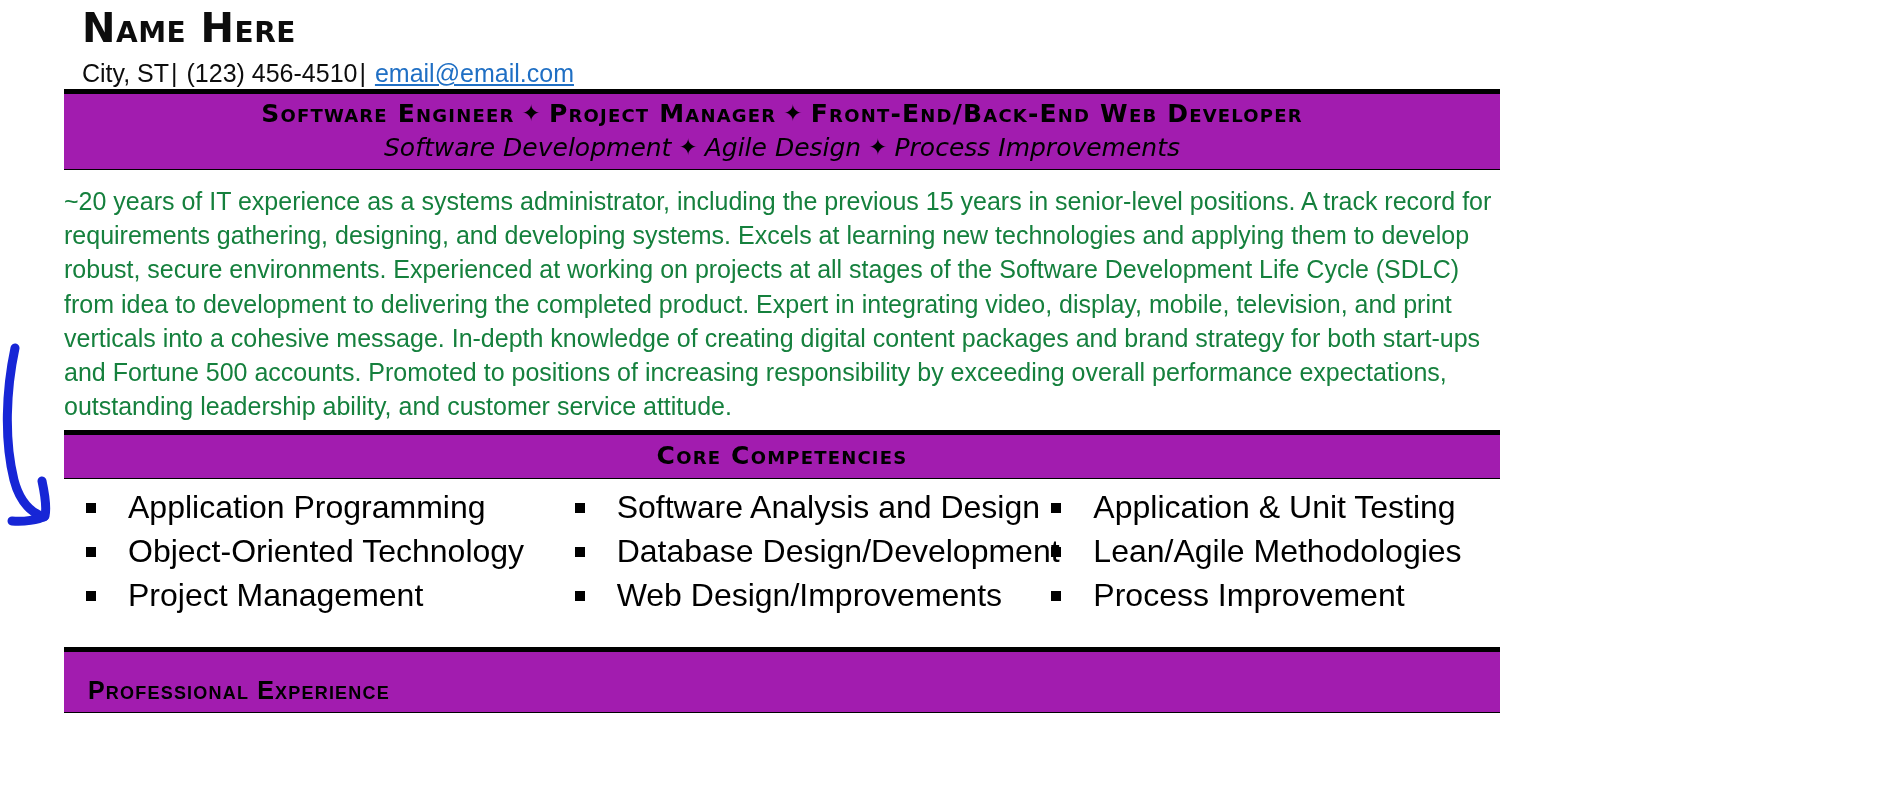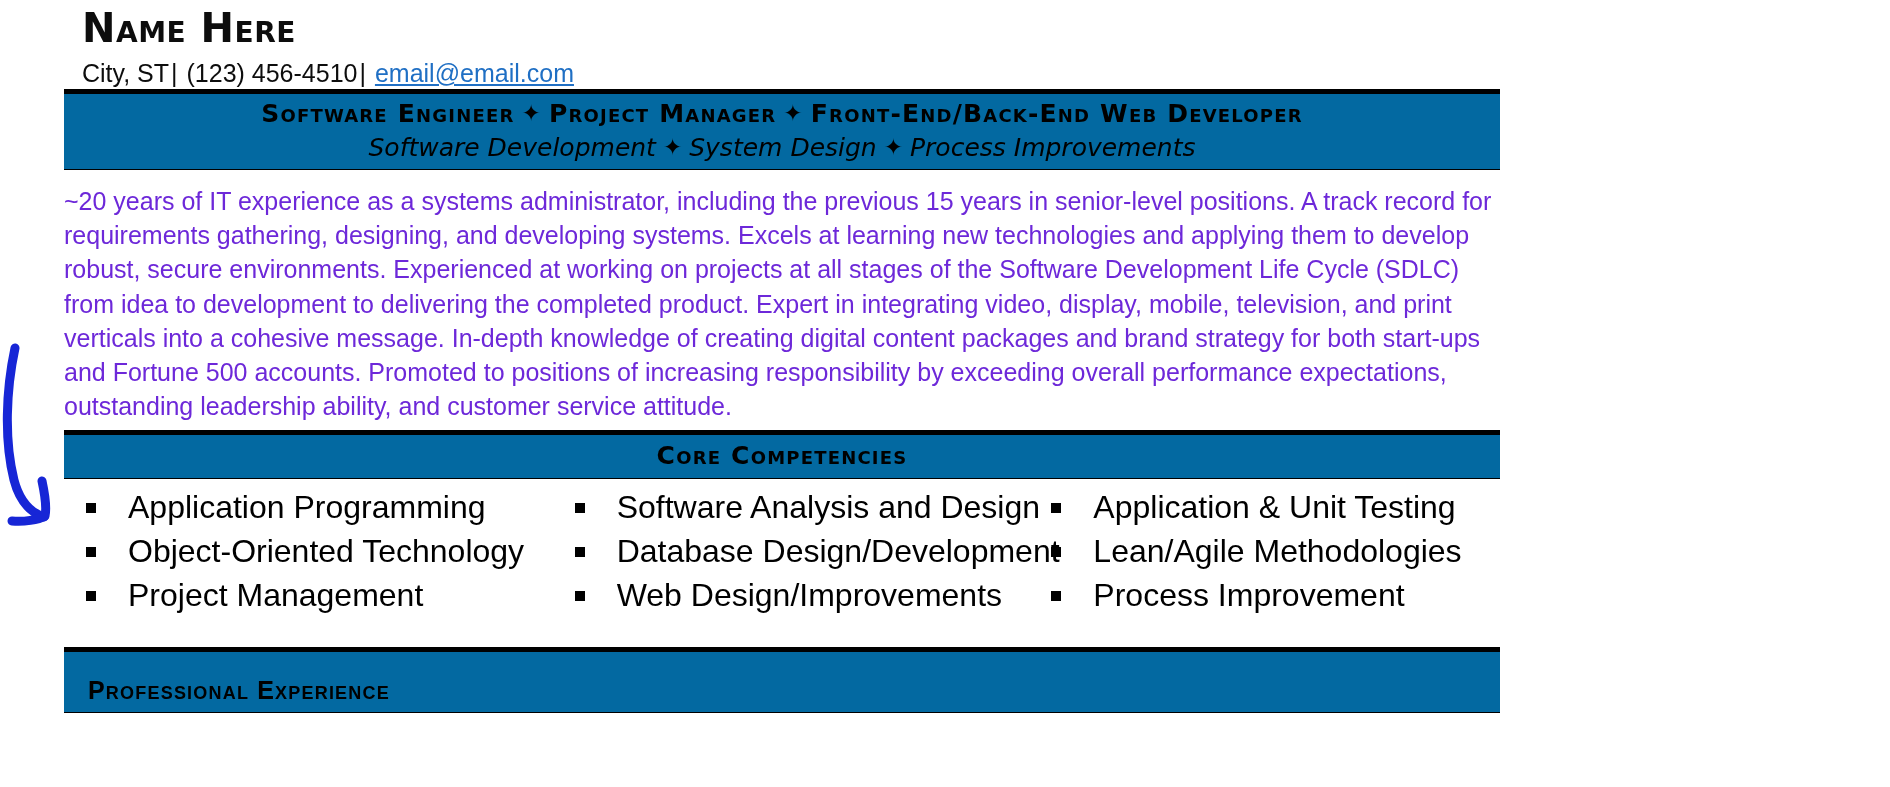--- a/index.html
+++ b/index.html
@@ -47,21 +47,21 @@
   }
   .contact-line .sep { padding: 0 2px; }
   .email-link {
     color: #1f6fc4;
   }
 
   
   .band {
     margin-left: 64px;
     margin-right: 390px;
-    background: #0369a1;
+    background: #a21caf;
     border-top: 5px solid #000000;
     border-bottom: 1px solid #000000;
     box-sizing: border-box;
   }
 
   .band-line1 {
     text-align: center;
     font-family: "DejaVu Sans", sans-serif;
     font-variant: small-caps;
     font-weight: bold;
@@ -110,21 +110,21 @@
     padding: 20px 0 4px 24px;
   }
 
   
   .summary {
     margin: 0;
     padding: 14px 390px 6px 64px;
     font-size: 25px;
     line-height: 1.37;
     text-align: left;
-    color: #6d28d9;
+    color: #15803d;
   }
 
   
   .competency-grid {
     margin-left: 64px;
     margin-right: 390px;
     display: flex;
     padding-top: 6px;
   }
   .comp-col {
@@ -169,21 +169,21 @@
 
 <div class="page">
 
   <div class="resume-header">
     <div class="name-title">Name Here</div>
     <div class="contact-line"><span>City, ST</span><span class="sep">|</span> <span>(123) 456-4510</span><span class="sep">|</span> <a class="email-link" href="#">email@email.com</a></div>
   </div>
 
   <div class="band">
     <div class="band-line1"><span>Software Engineer</span><span class="star">✦</span><span>Project Manager</span><span class="star">✦</span><span>Front-End/Back-End Web Developer</span></div>
-    <div class="band-line2"><span>Software Development</span><span class="star">✦</span><span>System Design</span><span class="star">✦</span><span>Process Improvements</span></div>
+    <div class="band-line2"><span>Software Development</span><span class="star">✦</span><span>Agile Design</span><span class="star">✦</span><span>Process Improvements</span></div>
   </div>
 
   <p class="summary">~20 years of IT experience as a systems administrator, including the previous 15 years in senior-level positions. A track record for requirements gathering, designing, and developing systems. Excels at learning new technologies and applying them to develop robust, secure environments. Experienced at working on projects at all stages of the Software Development Life Cycle (SDLC) from idea to development to delivering the completed product. Expert in integrating video, display, mobile, television, and print verticals into a cohesive message. In-depth knowledge of creating digital content packages and brand strategy for both start-ups and Fortune 500 accounts. Promoted to positions of increasing responsibility by exceeding overall performance expectations, outstanding leadership ability, and customer service attitude.</p>
 
   <div class="band">
     <div class="band-title-center">Core Competencies</div>
   </div>
 
   <div class="competency-grid">
     <div class="comp-col">

